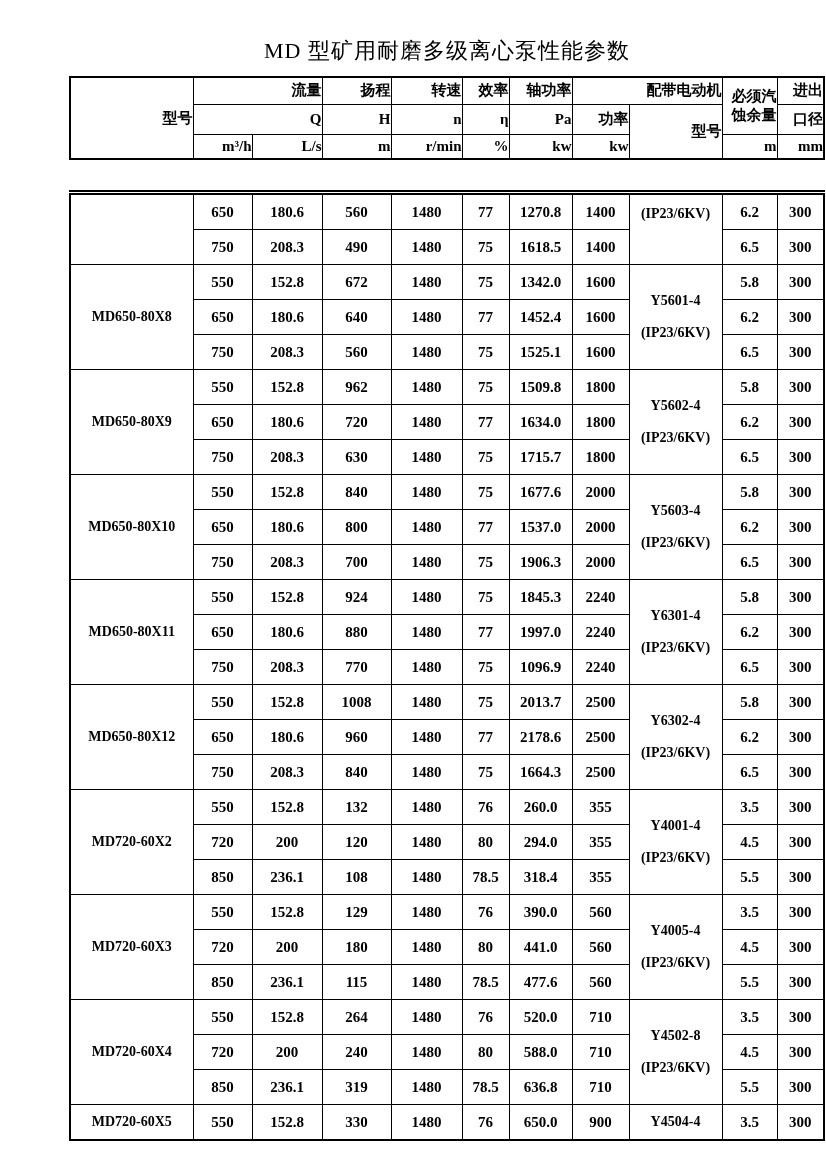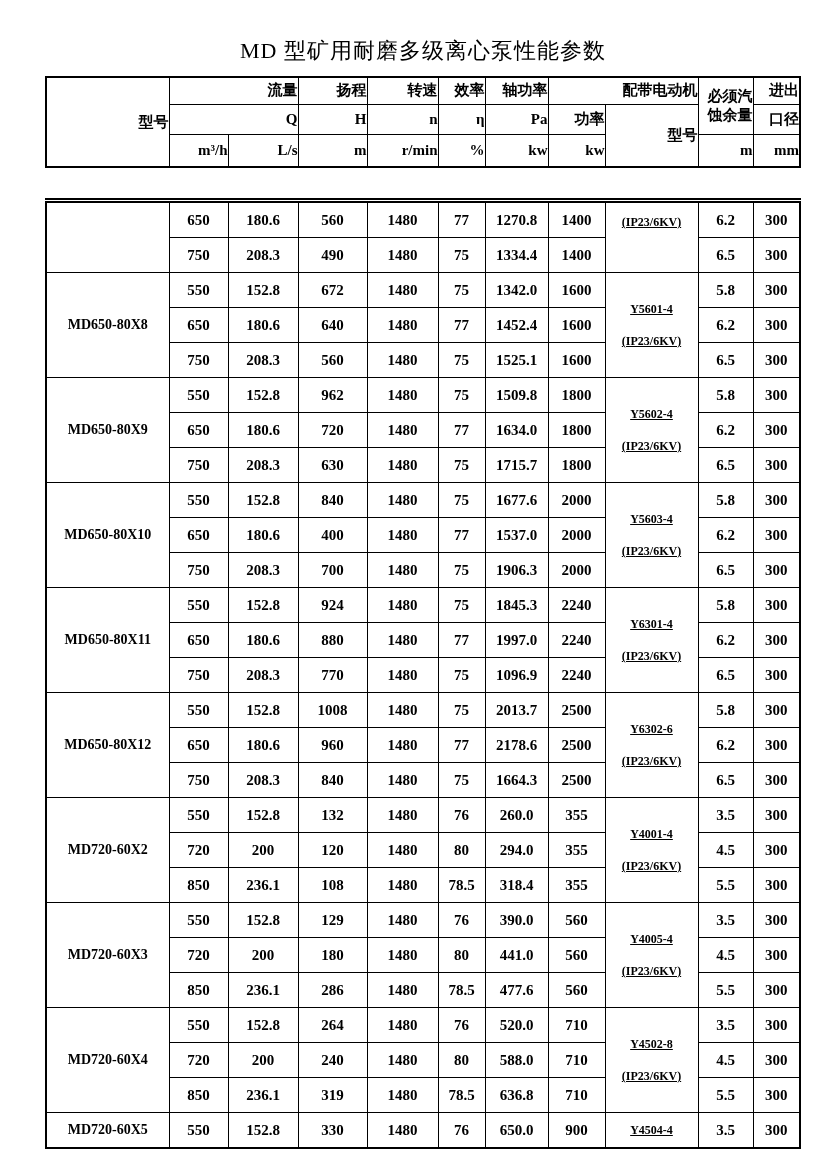--- a/index.html
+++ b/index.html
@@ -1,53 +1,53 @@
 <!DOCTYPE html>
 <html><head>
 <meta charset="utf-8">
 <style>
   html,body { margin:0; padding:0; background:#fff; }
   body {
     width:826px; height:1165px; overflow:hidden;
     font-family:"DejaVu Sans", sans-serif; color:#000;
     -webkit-font-smoothing:none;
   }
-  .page { padding:36px 0 0 45px; }
+  .page { padding:36px 0 0 45px;margin-left:24px; }
   .doc-title {
     width:756px; margin:0 0 10px 0; text-align:center;
     font-family:"Liberation Serif", serif; font-weight:400;
     font-size:22px; letter-spacing:1px; white-space:nowrap;
   }
   table { border-collapse:collapse; table-layout:fixed; width:756px; }
   col.c-model {width:123px;} col.c-m3h {width:59px;} col.c-ls {width:70px;}
   col.c-h {width:69px;} col.c-n {width:71px;} col.c-eta {width:47px;}
   col.c-pa {width:63px;} col.c-pw {width:57px;} col.c-mm2 {width:93px;}
   col.c-np {width:55px;} col.c-port {width:47px;}
 
   .hdr-table { border:2px solid #000; margin-bottom:30px; }
   .hdr-table th {
     border:1px solid #000; padding:0; text-align:right; vertical-align:middle;
     font-weight:700; font-size:15px; font-family:"DejaVu Sans", sans-serif;
   }
   .hdr-table tr.hr1 { height:27px; }
   .hdr-table tr.hr2 { height:30px; }
-  .hdr-table tr.hr3 { height:33px; }
+  .hdr-table tr.hr3 { height:25px; }
   .hdr-table th.unit, .hdr-table th.latin {
     font-family:"Liberation Serif", serif; font-weight:700; font-size:15px;
   }
   .two-line div { line-height:19px; }
 
   .data-table { border:2px solid #000; border-top:5px double #000; }
   .data-table td {
     border:1px solid #000; padding:0; height:34px;
     text-align:center; vertical-align:middle;
     font-family:"Liberation Serif", serif; font-weight:700; font-size:15px;
   }
   .data-table td.model-cell { font-size:14px; letter-spacing:0px;text-align:center; }
-  .data-table td.motor-cell { font-size:12px;text-decoration:underline; }
+  .data-table td.motor-cell { font-size:14px; }
   .data-table td.motor-cell div { line-height:32px; }
   .data-table td.motor-cell.top { vertical-align:top; }
   .data-table td.motor-cell.top div { line-height:30px; padding-top:4px; }
 </style>
 </head>
 <body>
 
 <div class="page">
 
   <h1 class="doc-title">MD 型矿用耐磨多级离心泵性能参数</h1>
@@ -134,21 +134,21 @@
           </td>
           <td>6.2</td>
           <td>300</td>
         </tr>
         <tr>
           <td>750</td>
           <td>208.3</td>
           <td>490</td>
           <td>1480</td>
           <td>75</td>
-          <td>1334.4</td>
+          <td>1618.5</td>
           <td>1400</td>
           <td>6.5</td>
           <td>300</td>
         </tr>
         <tr>
           <td rowspan="3" class="model-cell">MD650-80X8</td>
           <td>550</td>
           <td>152.8</td>
           <td>672</td>
           <td>1480</td>
@@ -234,21 +234,21 @@
           <td rowspan="3" class="motor-cell">
             <div>Y5603-4</div>
             <div>(IP23/6KV)</div>
           </td>
           <td>5.8</td>
           <td>300</td>
         </tr>
         <tr>
           <td>650</td>
           <td>180.6</td>
-          <td>400</td>
+          <td>800</td>
           <td>1480</td>
           <td>77</td>
           <td>1537.0</td>
           <td>2000</td>
           <td>6.2</td>
           <td>300</td>
         </tr>
         <tr>
           <td>750</td>
           <td>208.3</td>
@@ -301,21 +301,21 @@
         <tr>
           <td rowspan="3" class="model-cell">MD650-80X12</td>
           <td>550</td>
           <td>152.8</td>
           <td>1008</td>
           <td>1480</td>
           <td>75</td>
           <td>2013.7</td>
           <td>2500</td>
           <td rowspan="3" class="motor-cell">
-            <div>Y6302-6</div>
+            <div>Y6302-4</div>
             <div>(IP23/6KV)</div>
           </td>
           <td>5.8</td>
           <td>300</td>
         </tr>
         <tr>
           <td>650</td>
           <td>180.6</td>
           <td>960</td>
           <td>1480</td>
@@ -397,21 +397,21 @@
           <td>1480</td>
           <td>80</td>
           <td>441.0</td>
           <td>560</td>
           <td>4.5</td>
           <td>300</td>
         </tr>
         <tr>
           <td>850</td>
           <td>236.1</td>
-          <td>286</td>
+          <td>115</td>
           <td>1480</td>
           <td>78.5</td>
           <td>477.6</td>
           <td>560</td>
           <td>5.5</td>
           <td>300</td>
         </tr>
         <tr>
           <td rowspan="3" class="model-cell">MD720-60X4</td>
           <td>550</td>

